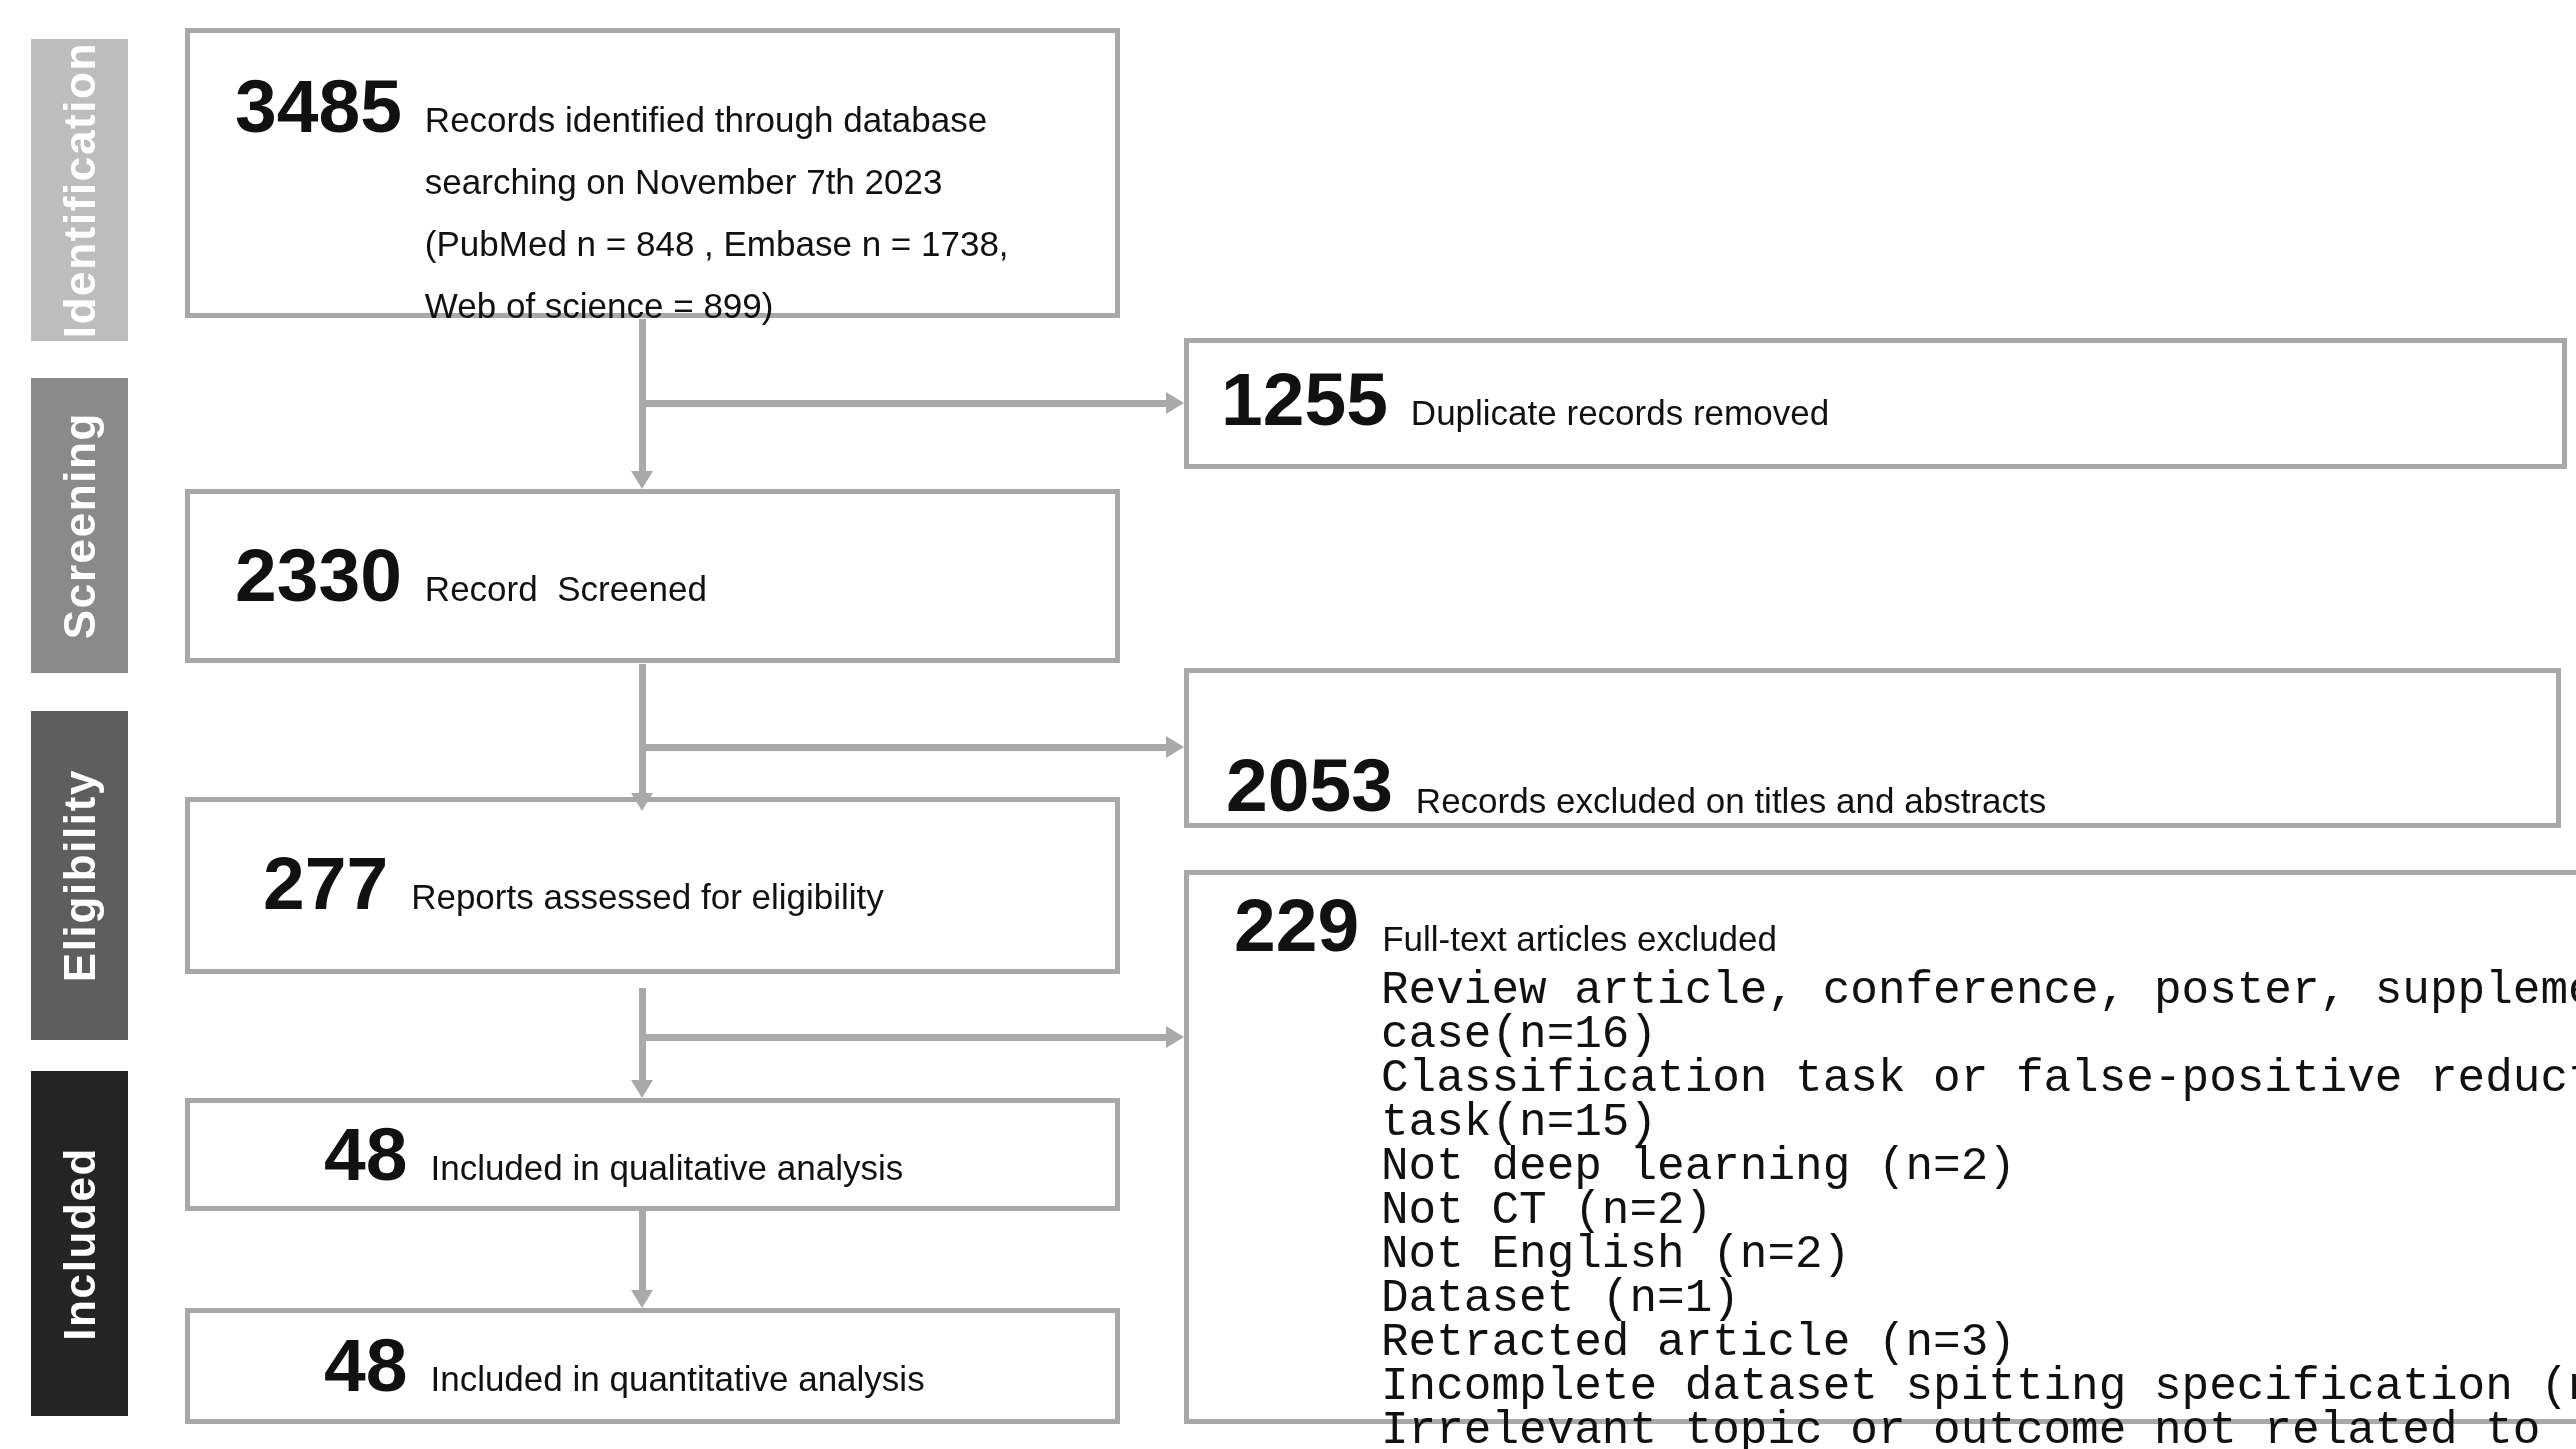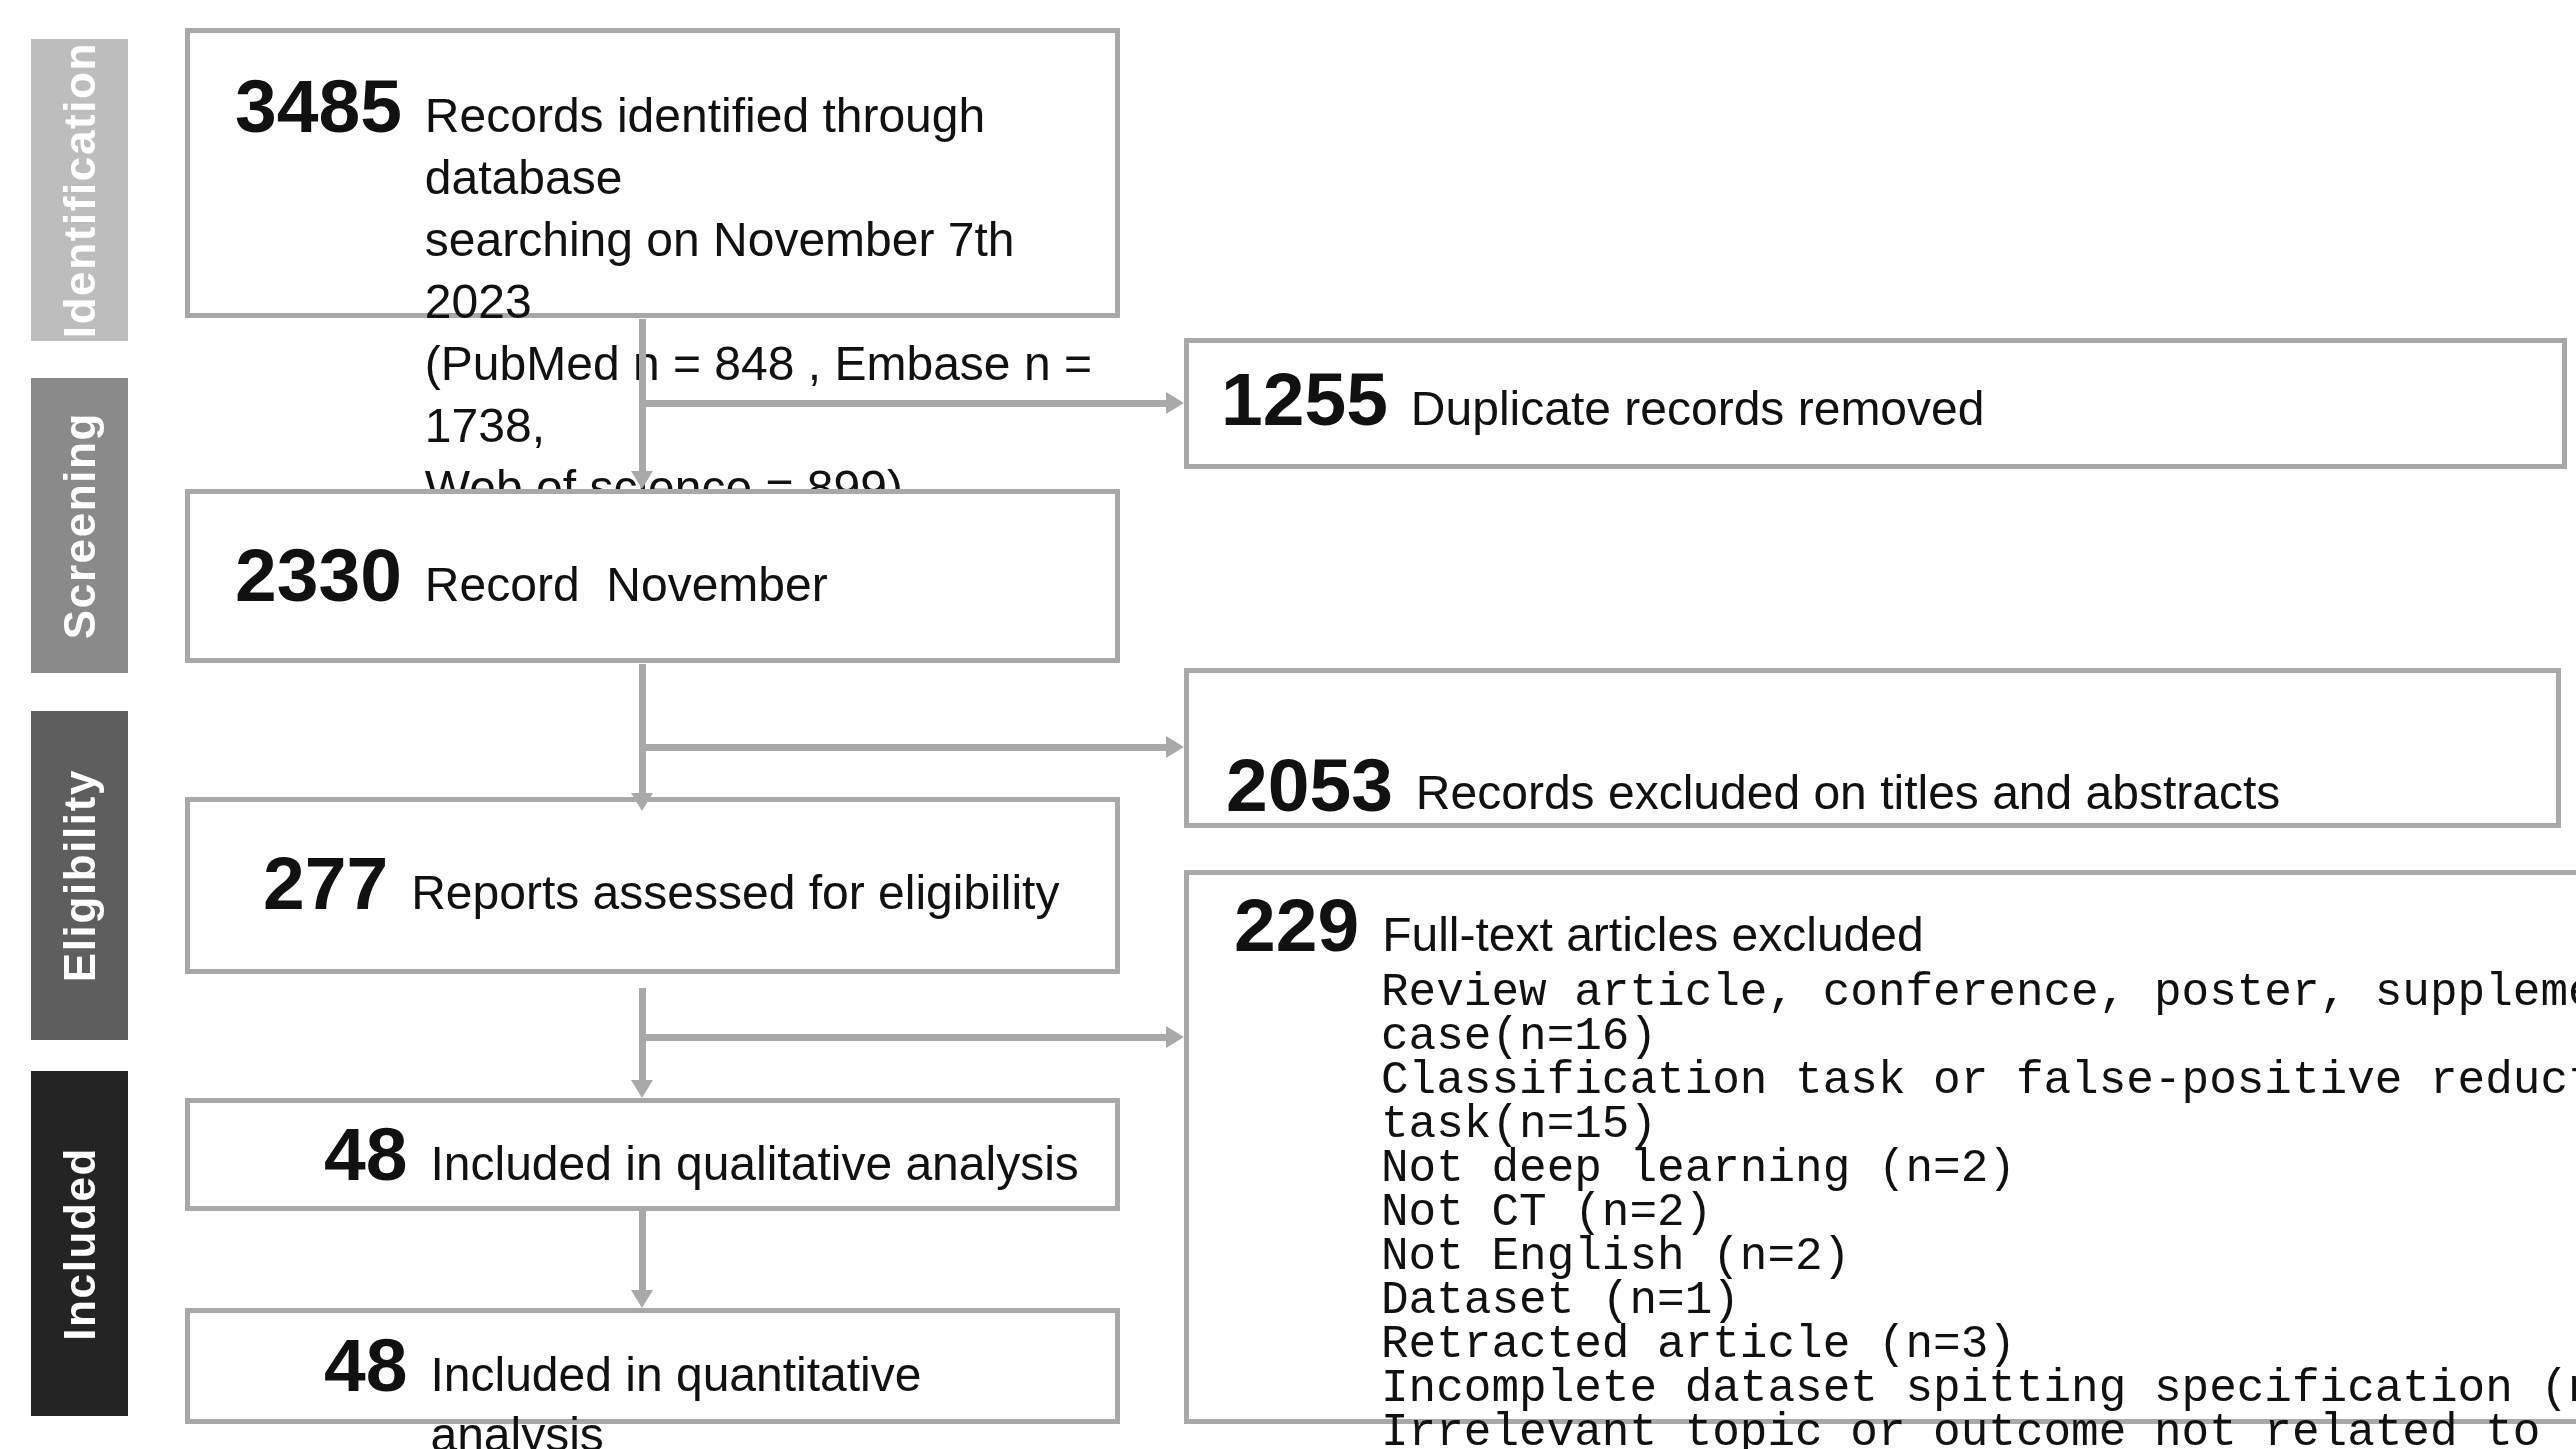--- a/index.html
+++ b/index.html
@@ -26,21 +26,21 @@
   #stage-eligibility    { top:711px; height:329px; }
   #stage-included       { top:1071px; height:345px; }
 
   
   .box {
     position:absolute; box-sizing:border-box; background:#ffffff;
     border:5.7px solid var(--border-color,#a8a8a8);
     display:flex; flex-direction:row; align-items:baseline;
   }
   .num { font-size:75px; font-weight:bold; line-height:1; white-space:nowrap; }
-  .lbl { font-size:48px; line-height:1.25; margin-left:23px; white-space:pre-wrap; }
+  .lbl { font-size:35px; line-height:1.25; margin-left:23px; white-space:pre-wrap; }
 
   #box-identified   { left:185px; top:28px;   width:935px; height:290px; padding:36px 16px 0 45px; }
   #box-identified .lbl { line-height:62px; }
   #box-screened     { left:185px; top:489px;  width:935px; height:174px; padding:44px 24px 0 45px;text-align:right; }
   #box-assessed     { left:185px; top:797px; width:935px; height:177px; padding:44px 24px 0 73px; }
   #box-qualitative  { left:185px; top:1098px; width:935px; height:113px; padding:13.8px 24px 0 134px; }
   #box-quantitative { left:185px; top:1308px; width:935px; height:116px; padding:14.6px 24px 0 134px; }
 
   #box-duplicates   { left:1184px; top:338px; width:1383px; height:131px; padding:18.7px 24px 0 32px; }
   #box-excluded-ta  { left:1184px; top:668px; width:1377px; height:160px; padding:46px 24px 0 37px;align-items:flex-end; }
@@ -103,21 +103,21 @@
   <div class="box" id="box-identified">
     <span class="num">3485</span>
     <span class="lbl">Records identified through database
 searching on November 7th 2023
 (PubMed n = 848 , Embase n = 1738,
 Web of science = 899)</span>
   </div>
 
   <div class="box" id="box-screened">
     <span class="num">2330</span>
-    <span class="lbl">Record  November</span>
+    <span class="lbl">Record  Screened</span>
   </div>
 
   <div class="box" id="box-assessed">
     <span class="num">277</span>
     <span class="lbl">Reports assessed for eligibility</span>
   </div>
 
   <div class="box" id="box-qualitative">
     <span class="num">48</span>
     <span class="lbl">Included in qualitative analysis</span>

